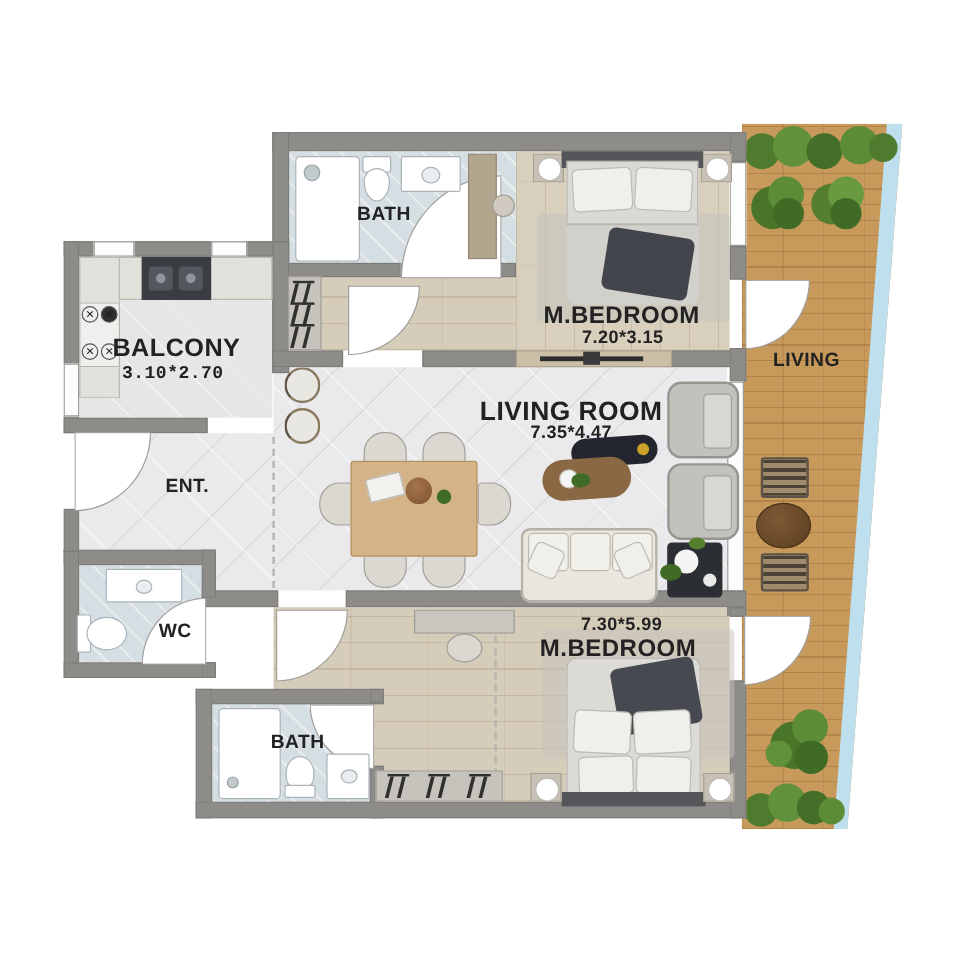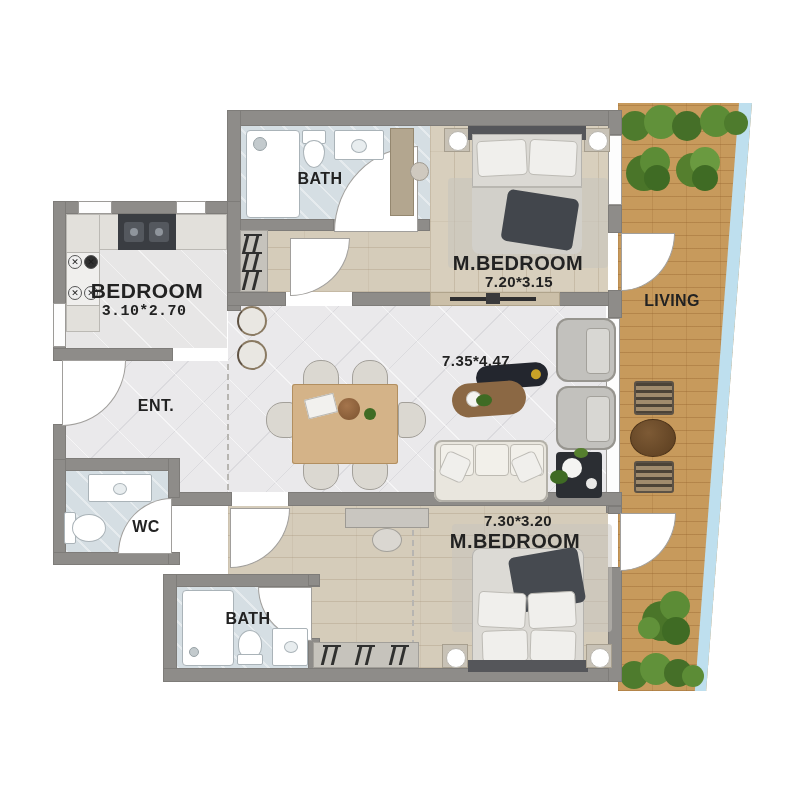--- a/index.html
+++ b/index.html
@@ -245,37 +245,38 @@
     <div class="pillow" style="left:80px;top:14px;width:24px;height:24px;transform:rotate(-24deg);"></div>
   </div>
 
   <div class="abs" style="left:556px;top:452px;width:46px;height:46px;background:#2b2e33;border-radius:4px;">
     <div class="blob" style="left:6px;top:6px;width:20px;height:20px;background:#f4f4f2;"></div>
     <div class="blob" style="left:30px;top:26px;width:11px;height:11px;background:#e9e9e7;"></div>
     <div class="blob" style="left:-6px;top:18px;width:18px;height:14px;background:#3f6b24;"></div>
     <div class="blob" style="left:18px;top:-4px;width:14px;height:10px;background:#557f2e;"></div>
   </div>
 
+  <div class="rlabel" style="left:476px;top:330px;font-size:22px;">LIVING ROOM</div>
   <div class="rlabel dims" style="left:476px;top:352px;font-size:15px;">7.35*4.47</div>
 
   <div class="counter" style="left:66px;top:214px;width:161px;height:36px;"></div>
   <div class="counter" style="left:66px;top:214px;width:34px;height:118px;"></div>
   <div class="abs" style="left:118px;top:214px;width:58px;height:36px;background:#3a3d42;">
     <div class="abs" style="left:6px;top:8px;width:20px;height:20px;background:#54585e;border-radius:3px;"></div>
     <div class="abs" style="left:31px;top:8px;width:20px;height:20px;background:#54585e;border-radius:3px;"></div>
     <div class="blob" style="left:12px;top:14px;width:8px;height:8px;background:#8f959c;"></div>
     <div class="blob" style="left:37px;top:14px;width:8px;height:8px;background:#8f959c;"></div>
   </div>
   <div class="abs" style="left:66px;top:252px;width:34px;height:54px;background:#f0efed;box-shadow:inset 0 0 0 1px #b5b3ae;">
     <div class="burner" style="left:2px;top:3px;"></div>
     <div class="burner" style="left:18px;top:3px;background:#2f2f2f;"></div>
     <div class="burner" style="left:2px;top:34px;"></div>
     <div class="burner" style="left:18px;top:34px;"></div>
   </div>
-  <div class="rlabel" style="left:147px;top:279px;font-size:21px;">BEDROOM</div>
+  <div class="rlabel" style="left:147px;top:279px;font-size:21px;">BALCONY</div>
   <div class="rlabel dims" style="left:144px;top:303px;font-size:15px;font-family:Liberation Mono, monospace;">3.10*2.70</div>
 
   <div class="rlabel" style="left:156px;top:397px;font-size:16px;">ENT.</div>
 
   <div class="fix" style="left:88px;top:474px;width:62px;height:26px;border-radius:2px;">
     <div class="blob" style="left:24px;top:8px;width:12px;height:10px;background:#e8edef;border:1px solid #aab3b8;"></div>
   </div>
   <div class="fix" style="left:64px;top:512px;width:10px;height:30px;border-radius:2px;"></div>
   <div class="fix" style="left:72px;top:514px;width:32px;height:26px;border-radius:50%/50%;"></div>
   <div class="rlabel" style="left:146px;top:518px;font-size:16px;">WC</div>
@@ -313,19 +314,19 @@
     <div class="pillow" style="left:6px;top:44px;width:46px;height:34px;transform:rotate(3deg);"></div>
     <div class="pillow" style="left:56px;top:44px;width:46px;height:34px;transform:rotate(-3deg);"></div>
     <div class="pillow" style="left:10px;top:82px;width:44px;height:30px;transform:rotate(-2deg);"></div>
     <div class="pillow" style="left:58px;top:82px;width:44px;height:30px;transform:rotate(2deg);"></div>
   </div>
   <div class="abs" style="left:468px;top:660px;width:120px;height:12px;background:#55565a;"></div>
   <div class="abs" style="left:442px;top:644px;width:26px;height:24px;background:#c8c2b6;box-shadow:inset 0 0 0 1px #a79f8f;"></div>
   <div class="abs" style="left:586px;top:644px;width:26px;height:24px;background:#c8c2b6;box-shadow:inset 0 0 0 1px #a79f8f;"></div>
   <div class="blob" style="left:446px;top:648px;width:18px;height:18px;background:#fff;border:1px solid #b9b6af;"></div>
   <div class="blob" style="left:590px;top:648px;width:18px;height:18px;background:#fff;border:1px solid #b9b6af;"></div>
-  <div class="rlabel dims" style="left:518px;top:512px;font-size:15px;">7.30*3.20</div>
+  <div class="rlabel dims" style="left:518px;top:512px;font-size:15px;">7.30*5.99</div>
   <div class="rlabel" style="left:515px;top:530px;font-size:20px;">M.BEDROOM</div>
 
   <div class="rlabel" style="left:320px;top:170px;font-size:16px;">BATH</div>
   <div class="rlabel" style="left:672px;top:292px;font-size:16px;">LIVING</div>
 
 </div>
 
 </body></html>

